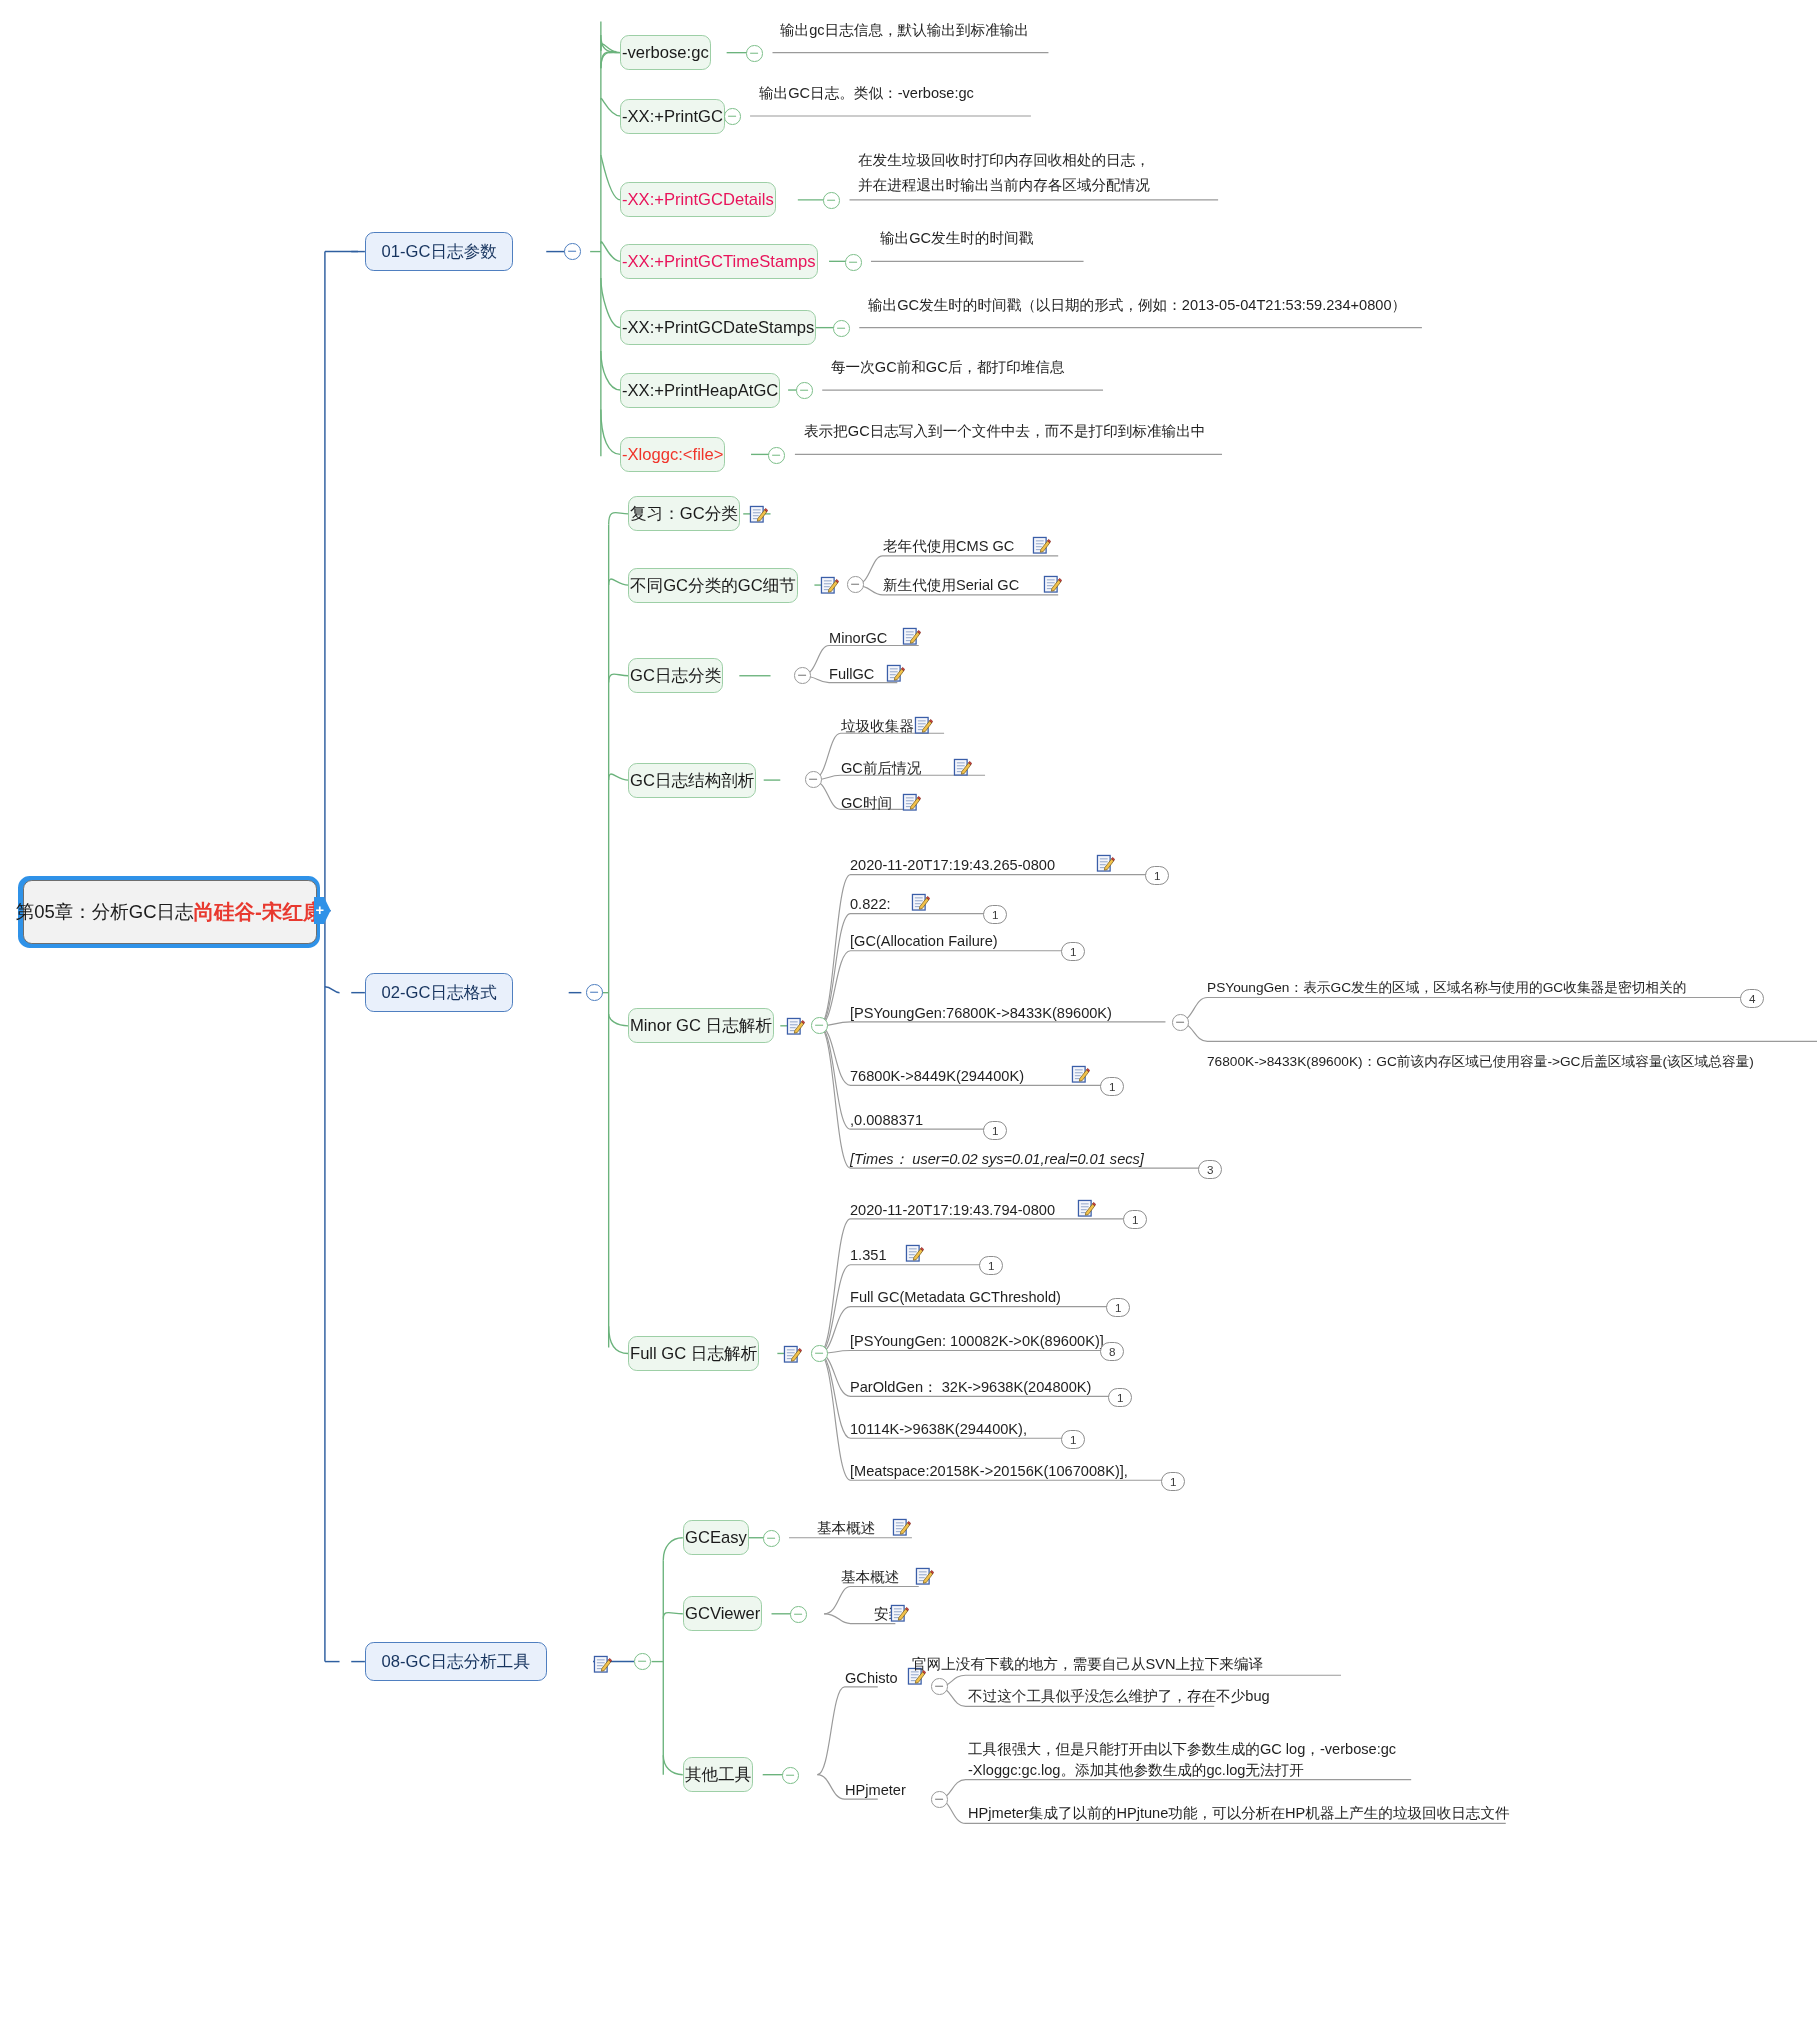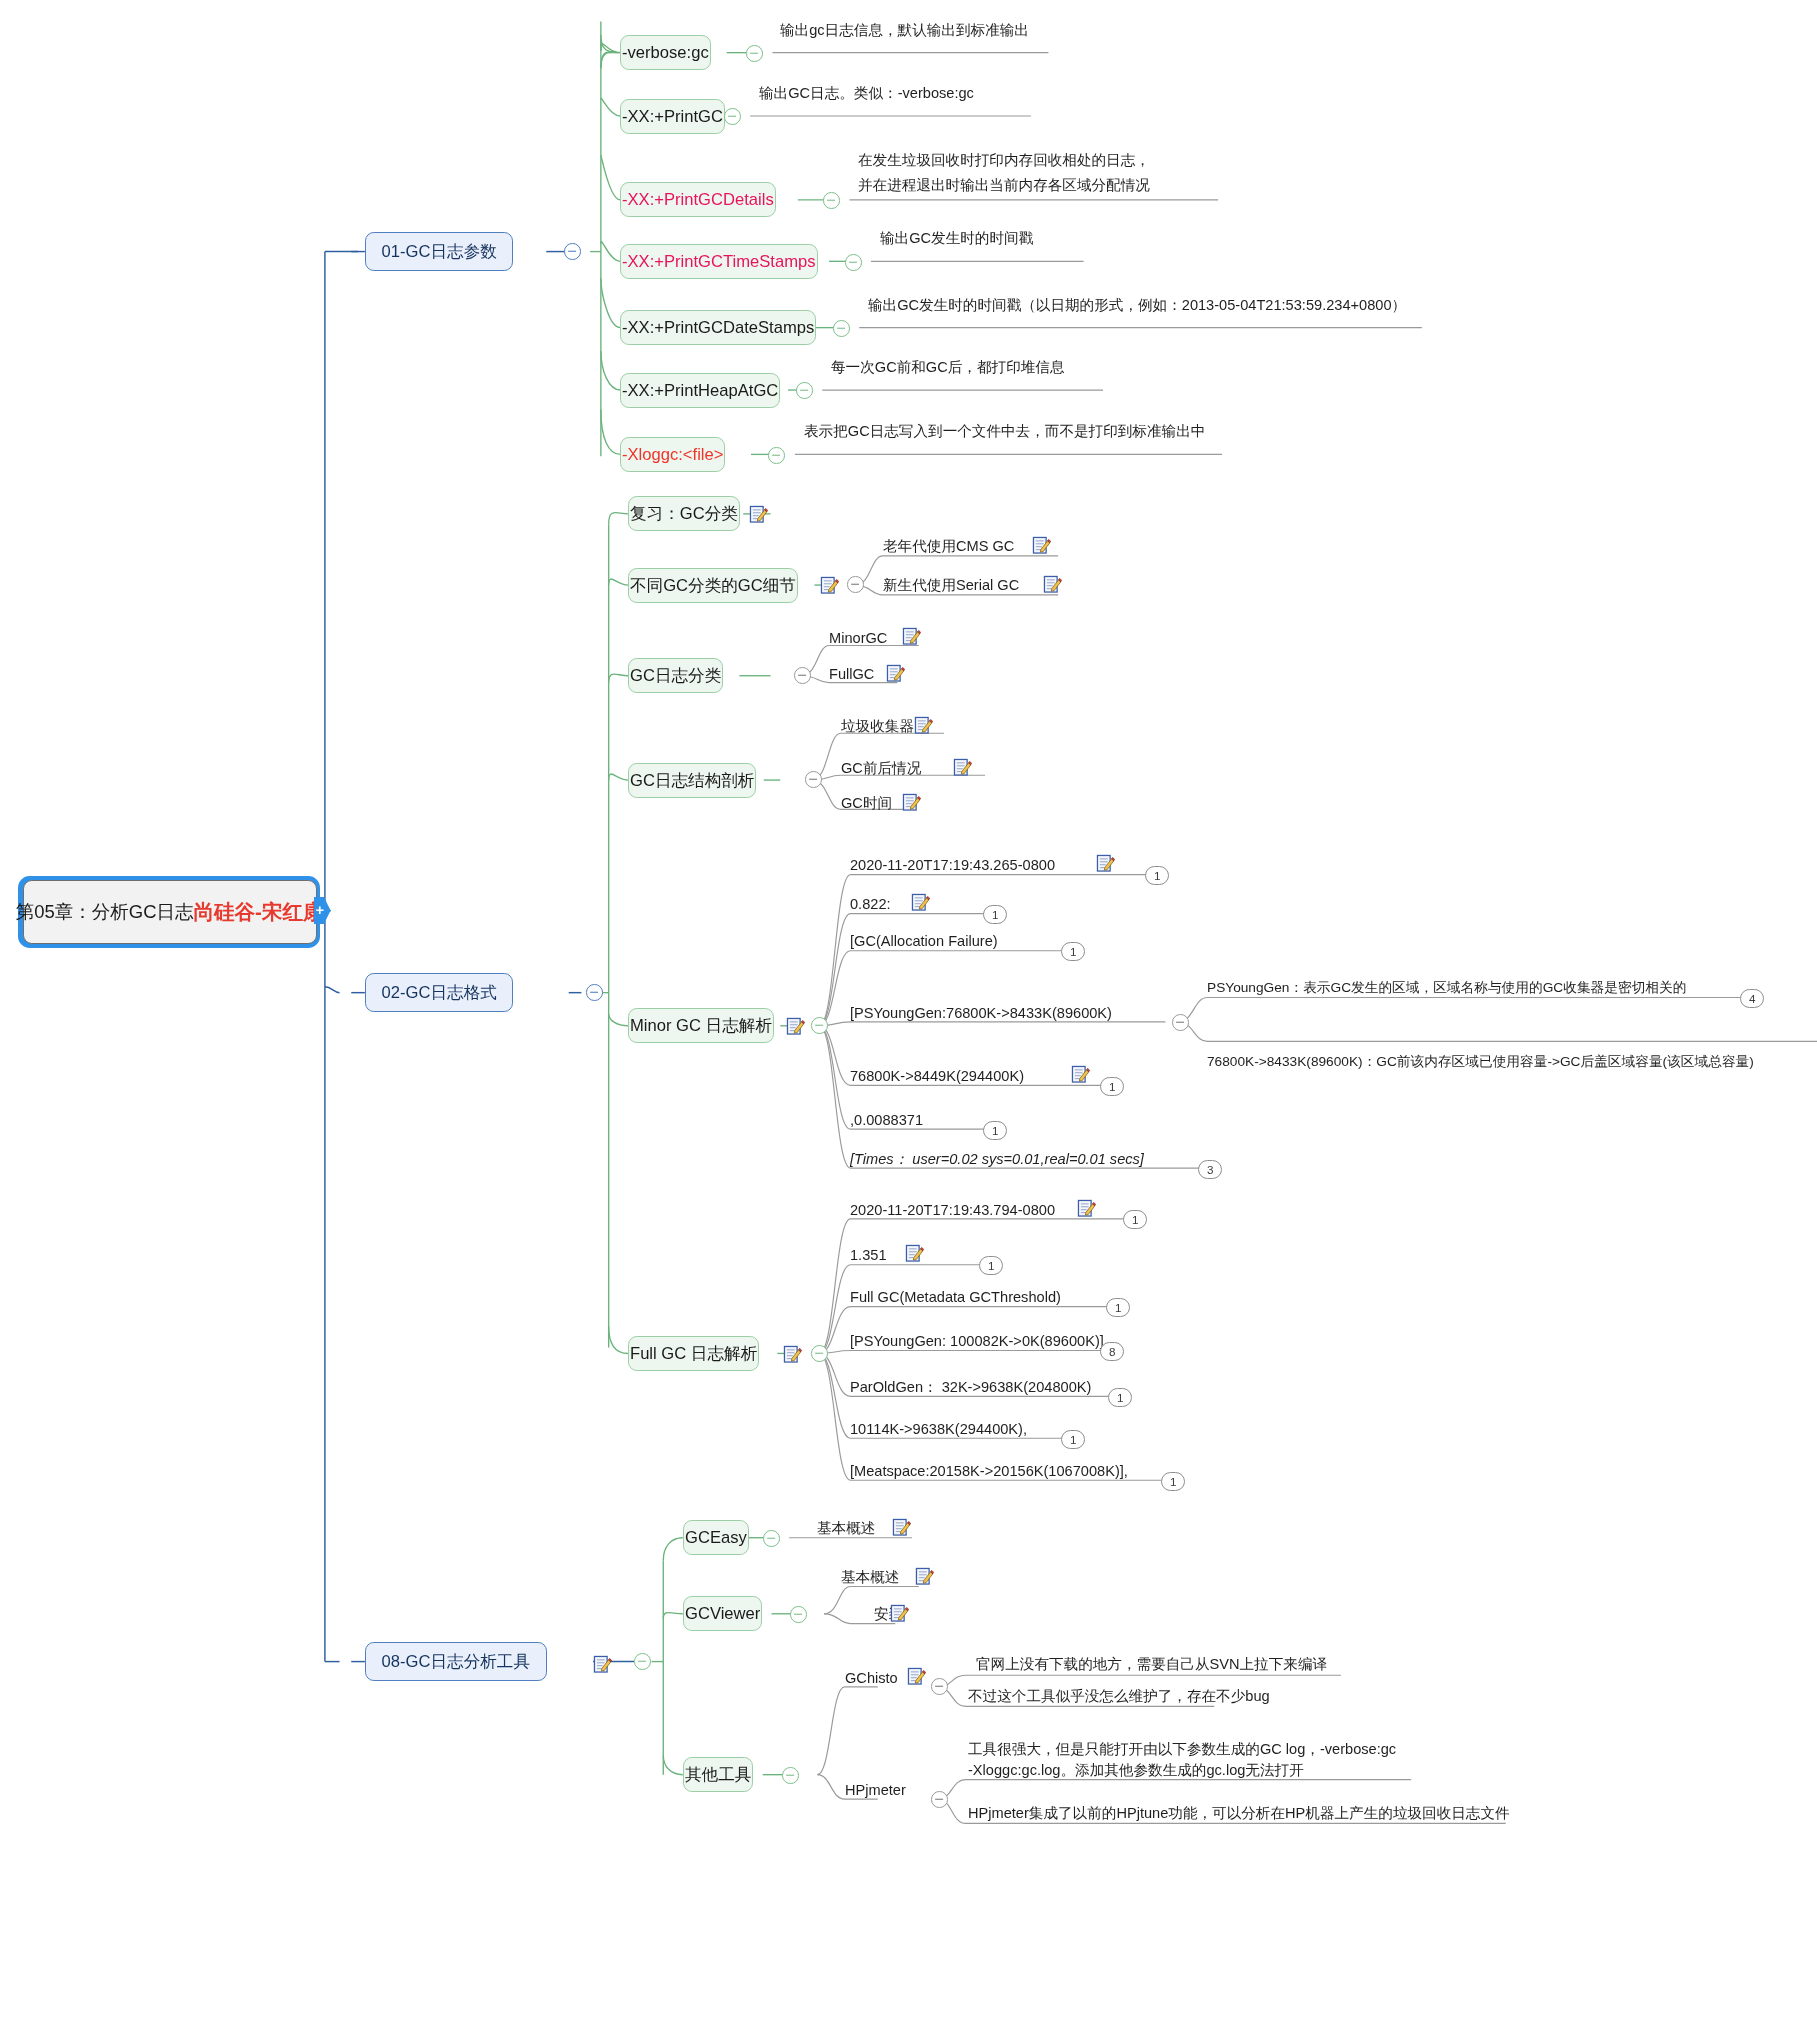--- a/index.html
+++ b/index.html
@@ -658,21 +658,21 @@
           <line x1="4" y1="5" x2="12" y2="5"></line>
           <line x1="4" y1="8" x2="12" y2="8"></line>
           <line x1="4" y1="11" x2="10" y2="11"></line>
           <line x1="4" y1="14" x2="9" y2="14"></line>
         </g>
         <path d="M9 14 L16 5 L18.3 7 L11.5 16 L8.6 16.6 Z" fill="#f2c14a" stroke="#7d6320" stroke-width="0.8"></path>
         <path d="M16 5 L18.3 7 L19 5.2 L17 3.6 Z" fill="#d8443a" stroke="#7d2520" stroke-width="0.7"></path>
       </svg>
   </div>
   <div class="tog grey" style="left:931px;top:1678px;">−</div>
-  <div class="leaf" style="left:976px;top:1655px;">官网上没有下载的地方，需要自己从SVN上拉下来编译</div>
+  <div class="leaf" style="left:912px;top:1655px;">官网上没有下载的地方，需要自己从SVN上拉下来编译</div>
   <div class="leaf" style="left:968px;top:1687px;">不过这个工具似乎没怎么维护了，存在不少bug</div>
 
   <div class="leaf" style="left:845px;top:1781px;">HPjmeter</div>
   <div class="tog grey" style="left:931px;top:1791px;">−</div>
   <div class="leaf two" style="left:968px;top:1740px;">工具很强大，但是只能打开由以下参数生成的GC log，-verbose:gc</div>
   <div class="leaf two" style="left:968px;top:1761px;">-Xloggc:gc.log。添加其他参数生成的gc.log无法打开</div>
   <div class="leaf" style="left:968px;top:1804px;">HPjmeter集成了以前的HPjtune功能，可以分析在HP机器上产生的垃圾回收日志文件</div>
 
 </div>
 

